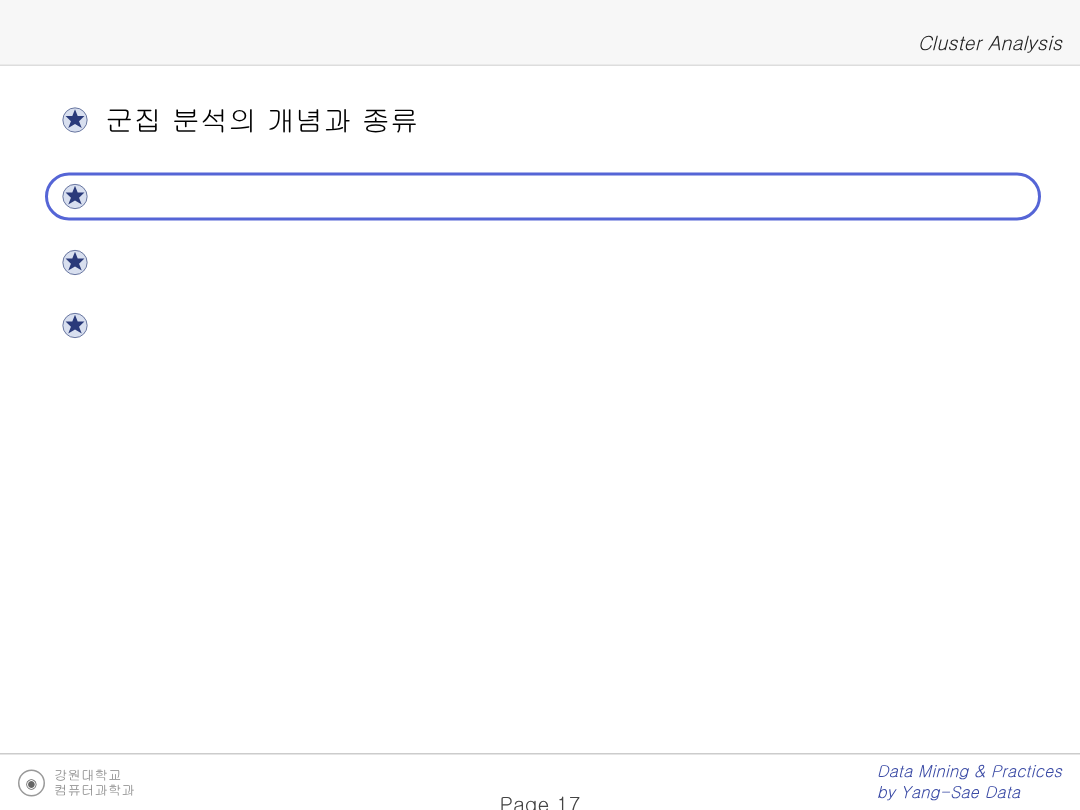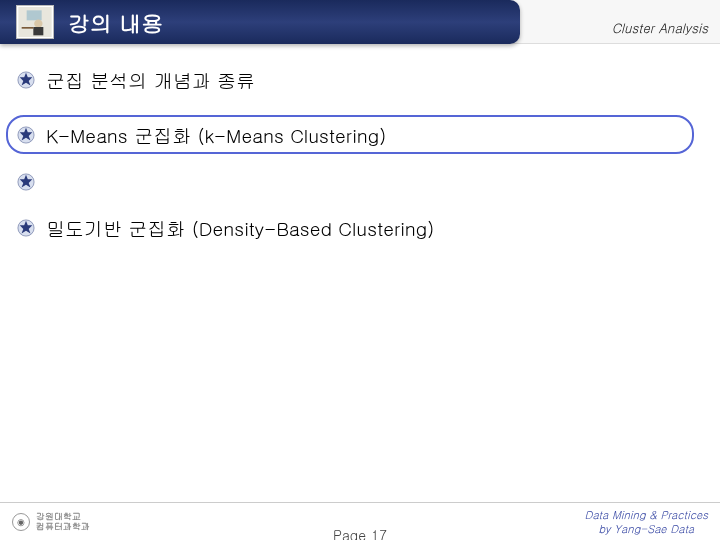--- a/index.html
+++ b/index.html
@@ -48,21 +48,21 @@
   }
   .subtitle {
     position: absolute;
     right: 12px;
     bottom: 6px;
     font-size: 13px;
     color: #222;
     font-style: italic;
   }
   .content {
-    padding: 22px 36px 0 16px;
+    padding: 22px 36px 0 40px;
     text-align: center;
   }
   .bullet-row {
     display: flex;
     align-items: center;
     margin-bottom: 22px;
     position: relative;
   }
   .bullet-icon {
     width: 20px;
@@ -114,54 +114,41 @@
     display: flex;
     align-items: center;
     justify-content: center;
     font-size: 9px;
     color: #666;
   }
   .univ-text {
     font-size: 9px;
     color: #888;
     line-height: 1.1;
-    font-weight: bold;
   }
   .page-label {
     position: absolute;
     left: 50%;
     transform: translateX(-50%);
     font-size: 14px;
     color: #444;
     margin-top: 26px;
   }
   .footer-right {
-    text-align: center;
+    text-align: left;
     font-size: 11px;
     font-style: italic;
     color: #3a4aa5;
     line-height: 1.2;
   }
 </style>
 </head>
 <body>
 
 <div class="header">
-  <div class="title-bar">
-    <div class="lecturer-avatar">
-      <svg viewBox="0 0 40 36">
-        <rect x="0" y="0" width="40" height="36" fill="#e8e6dd"></rect>
-        <rect x="10" y="4" width="18" height="12" fill="#b0c8d0"></rect>
-        <circle cx="24" cy="20" r="5" fill="#d9c7a8"></circle>
-        <rect x="18" y="24" width="12" height="10" fill="#3a3a3a"></rect>
-        <rect x="4" y="24" width="14" height="2" fill="#7a5a3a"></rect>
-      </svg>
-    </div>
-    <div class="slide-title">강의 내용</div>
-  </div>
   <div class="subtitle">Cluster Analysis</div>
 </div>
 
 <div class="content">
 
   <div class="bullet-row">
     <span class="bullet-icon">
       <svg viewBox="0 0 20 20">
         <circle cx="10" cy="10" r="9" fill="#d8dfef" stroke="#4a5a8c" stroke-width="0.6"></circle>
         <path d="M10 2 L12 7 L17 7 L13 11 L15 16 L10 13 L5 16 L7 11 L3 7 L8 7 Z" fill="#2a3a7a"></path>
@@ -170,40 +157,38 @@
     <span class="bullet-text">군집 분석의 개념과 종류</span>
   </div>
 
   <div class="highlight-box">
     <span class="bullet-icon">
       <svg viewBox="0 0 20 20">
         <circle cx="10" cy="10" r="9" fill="#d8dfef" stroke="#4a5a8c" stroke-width="0.6"></circle>
         <path d="M10 2 L12 7 L17 7 L13 11 L15 16 L10 13 L5 16 L7 11 L3 7 L8 7 Z" fill="#2a3a7a"></path>
       </svg>
     </span>
-    <span class="bullet-text">K-Means 군집화 (k-Means Clustering)</span>
   </div>
 
   <div class="bullet-row">
     <span class="bullet-icon">
       <svg viewBox="0 0 20 20">
         <circle cx="10" cy="10" r="9" fill="#d8dfef" stroke="#4a5a8c" stroke-width="0.6"></circle>
         <path d="M10 2 L12 7 L17 7 L13 11 L15 16 L10 13 L5 16 L7 11 L3 7 L8 7 Z" fill="#2a3a7a"></path>
       </svg>
     </span>
   </div>
 
   <div class="bullet-row">
     <span class="bullet-icon">
       <svg viewBox="0 0 20 20">
         <circle cx="10" cy="10" r="9" fill="#d8dfef" stroke="#4a5a8c" stroke-width="0.6"></circle>
         <path d="M10 2 L12 7 L17 7 L13 11 L15 16 L10 13 L5 16 L7 11 L3 7 L8 7 Z" fill="#2a3a7a"></path>
       </svg>
     </span>
-    <span class="bullet-text">밀도기반 군집화 (Density-Based Clustering)</span>
   </div>
 
 </div>
 
 <div class="footer">
   <div class="footer-left">
     <div class="univ-logo">◉</div>
     <div class="univ-text">
       <div>강원대학교</div>
       <div>컴퓨터과학과</div>

